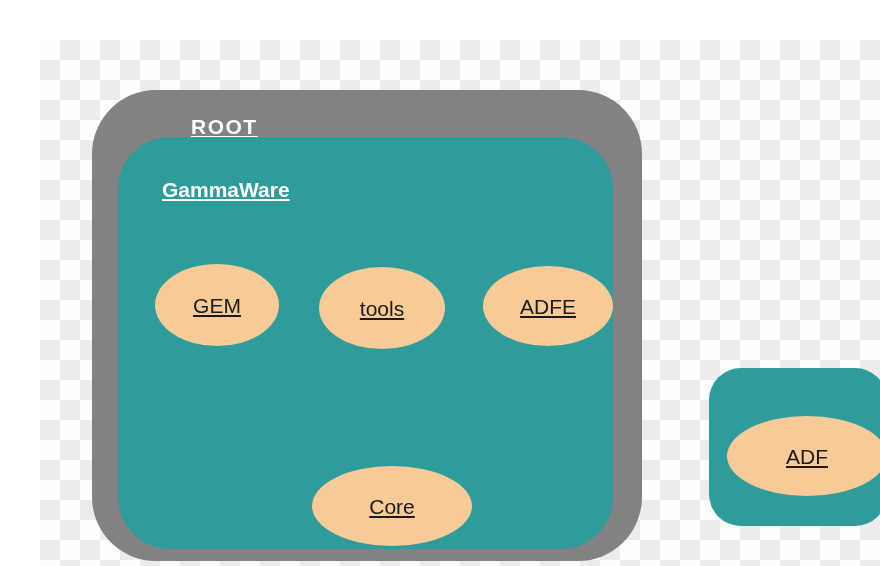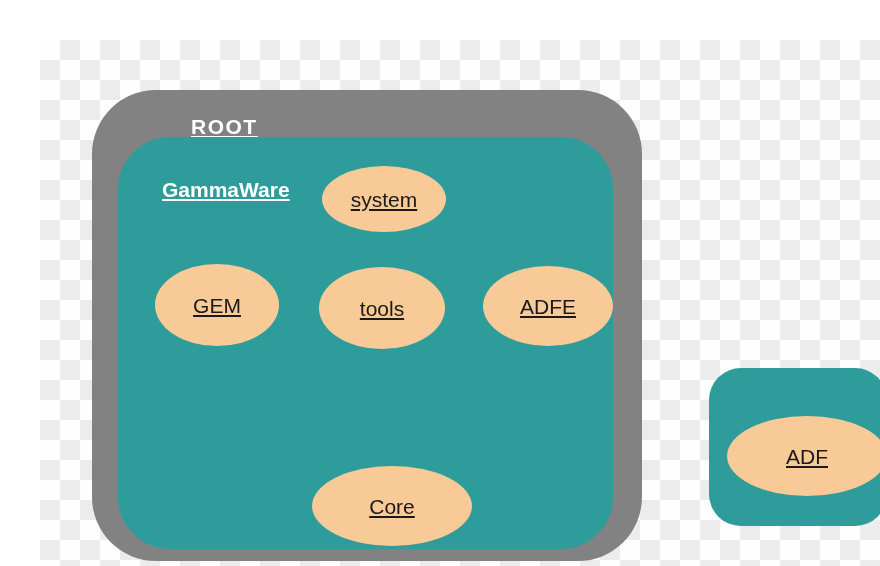--- a/index.html
+++ b/index.html
@@ -89,21 +89,20 @@
 <body>
 
 <div class="canvas">
 
   <div class="root-box">
     <div class="root-label">ROOT</div>
 
     <div class="gw-box">
       <div class="gw-label">GammaWare</div>
 
-      <div class="node" style="left:196px; top:21px; width:124px; height:66px;">system</div>
 
 
       <div class="node" style="left:29px; top:119px; width:124px; height:82px;">GEM</div>
 
       <div class="node" style="left:193px; top:122px; width:126px; height:82px;">tools</div>
 
       <div class="node" style="left:357px; top:121px; width:130px; height:80px;text-align:center;">ADFE</div>
 
 
       <div class="node" style="left:186px; top:321px; width:160px; height:80px;text-align:center;">Core</div>

